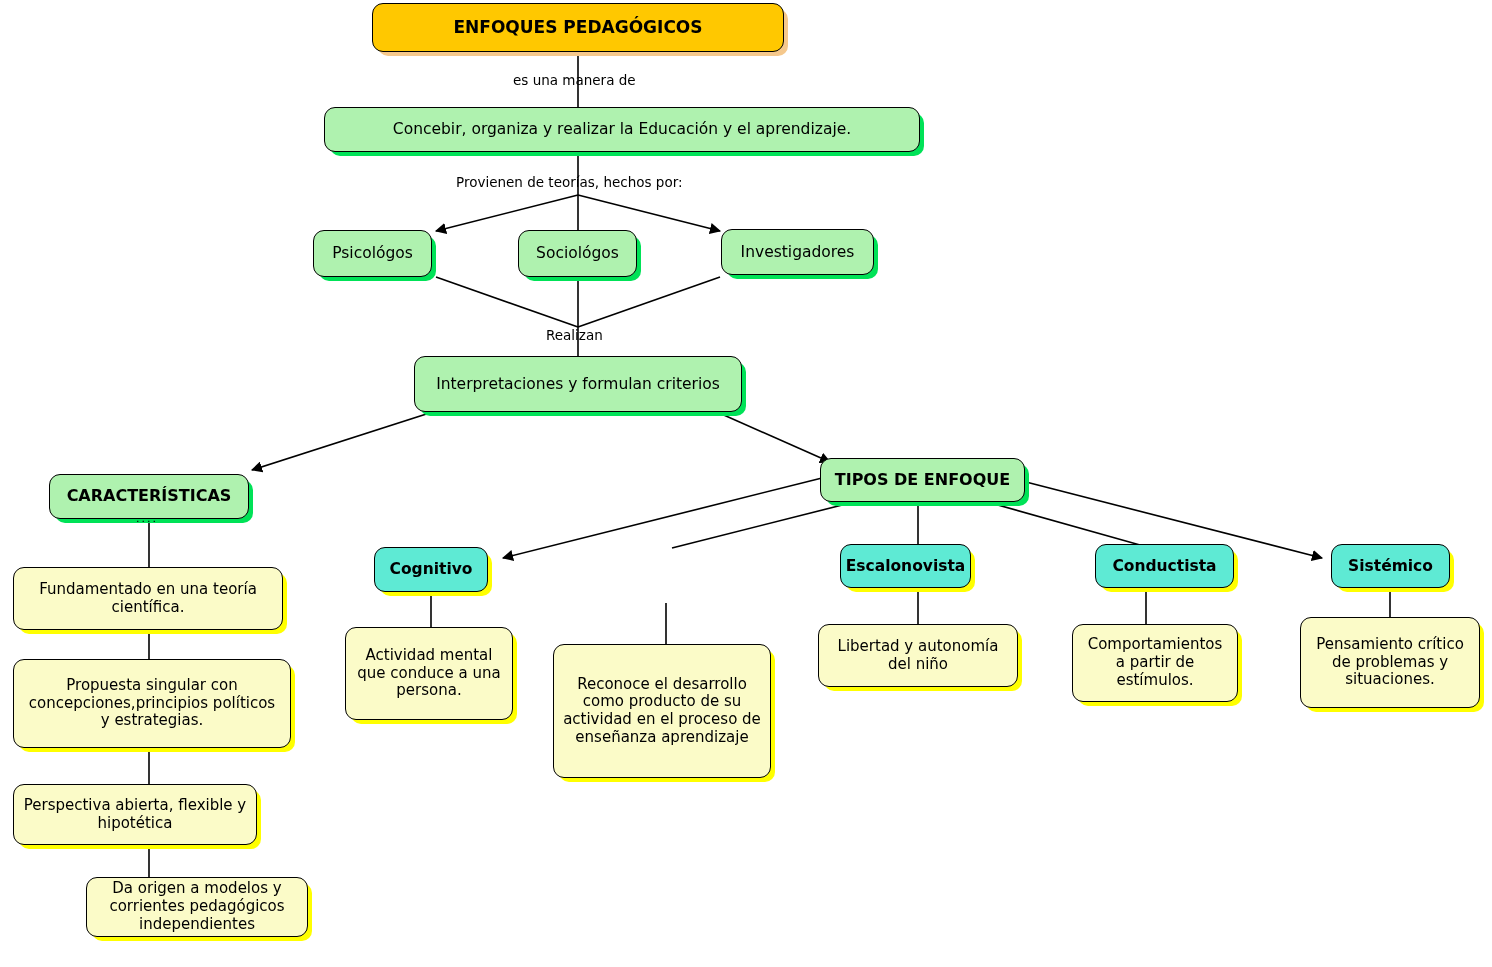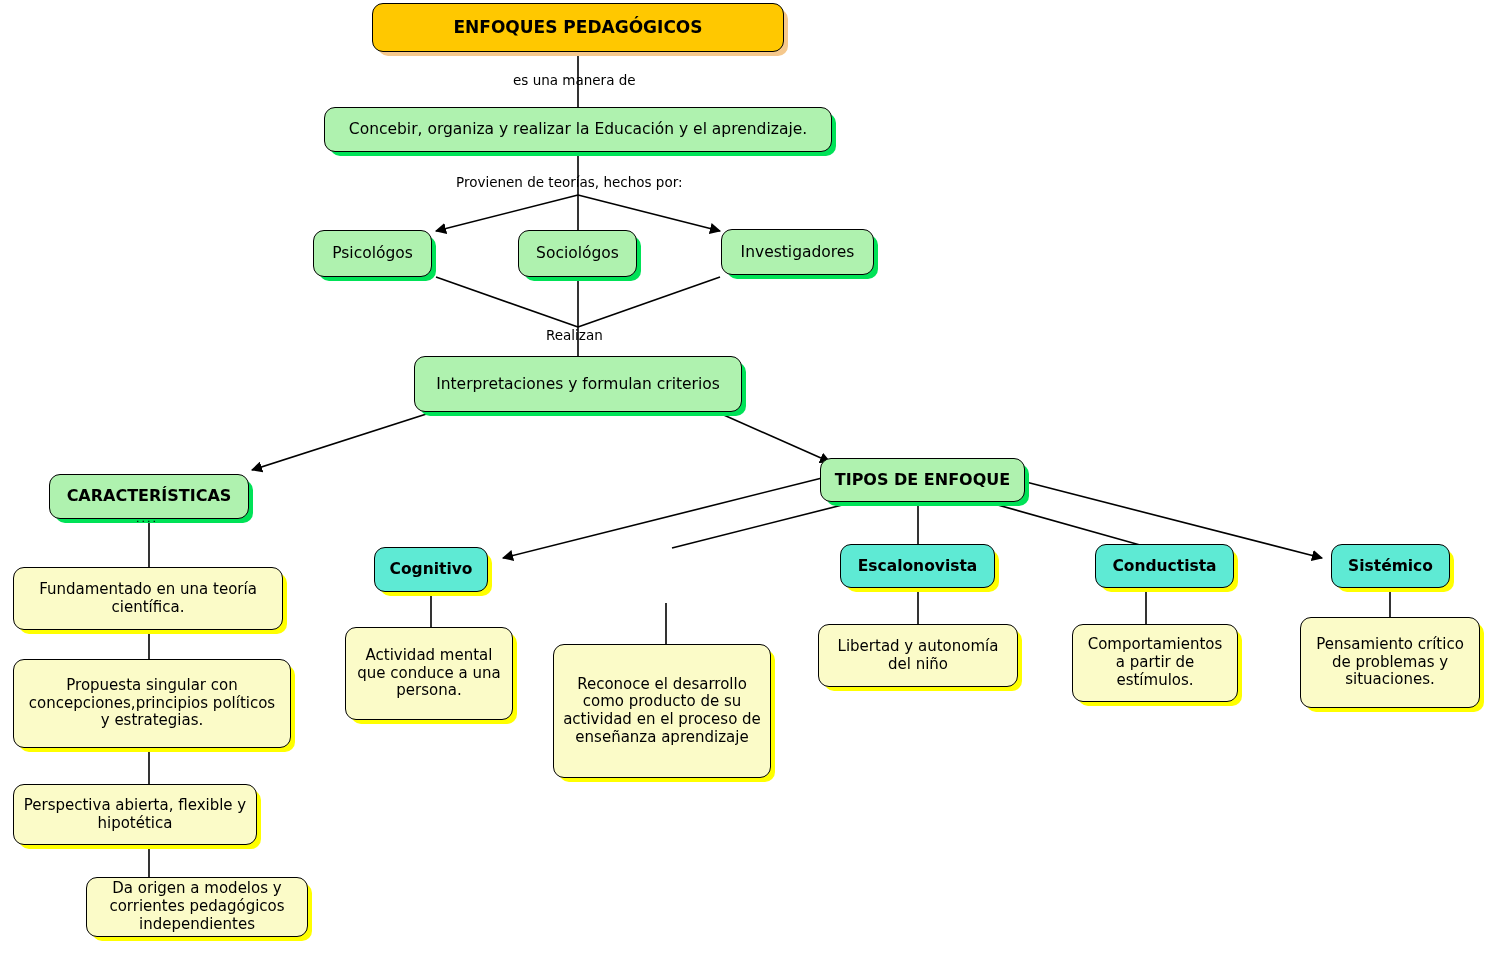--- a/index.html
+++ b/index.html
@@ -109,21 +109,21 @@
       <line x1="918" y1="588" x2="918" y2="625"></line>
       <line x1="1146" y1="588" x2="1146" y2="625"></line>
       <line x1="1390" y1="588" x2="1390" y2="618"></line>
     </g>
   </svg>
 
   <div class="node n-orange bold" style="left:372px; top:3px; width:412px; height:49px; font-size:17px;">ENFOQUES PEDAGÓGICOS</div>
 
   <div class="label" style="left:513px; top:72px;">es una manera de</div>
 
-  <div class="node n-green" style="left:324px; top:107px; width:508px; height:45px; font-size:15.5px;">Concebir, organiza y realizar la Educación y el aprendizaje.</div>
+  <div class="node n-green" style="left:324px; top:107px; width:596px; height:45px; font-size:15.5px;">Concebir, organiza y realizar la Educación y el aprendizaje.</div>
 
   <div class="label" style="left:456px; top:174px;">Provienen de teorías, hechos por:</div>
 
   <div class="node n-green" style="left:313px; top:230px; width:119px; height:47px; font-size:15.5px;">Psicológos</div>
 
   <div class="node n-green" style="left:518px; top:230px; width:119px; height:47px; font-size:15.5px;">Sociológos</div>
 
   <div class="node n-green" style="left:721px; top:229px; width:153px; height:46px; font-size:15.5px;">Investigadores</div>
 
   <div class="label" style="left:546px; top:327px;">Realizan</div>
@@ -142,21 +142,21 @@
 
   <div class="node n-yellow" style="left:38px; top:877px; width:222px; height:60px; font-size:15px;margin-left:48px;">Da origen a modelos y corrientes pedagógicos independientes</div>
 
   <div class="node n-green bold" style="left:820px; top:458px; width:205px; height:44px; font-size:16px;">TIPOS DE ENFOQUE</div>
 
   <div class="node n-yellow-bold bold" style="left:374px; top:547px; width:114px; height:45px; font-size:15.5px;">Cognitivo</div>
   <div class="node n-yellow" style="left:345px; top:627px; width:168px; height:93px; font-size:15px;">Actividad mental que conduce a una persona.</div>
 
   <div class="node n-yellow" style="left:553px; top:644px; width:218px; height:134px; font-size:15px;">Reconoce el desarrollo como producto de su actividad en el proceso de enseñanza aprendizaje</div>
 
-  <div class="node n-yellow-bold bold" style="left:840px; top:544px; width:155px; height:44px; font-size:15.5px;">Escalonovista</div>
+  <div class="node n-yellow-bold bold" style="left:840px; top:544px; width:131px; height:44px; font-size:15.5px;">Escalonovista</div>
   <div class="node n-yellow" style="left:818px; top:624px; width:200px; height:63px; font-size:15px;">Libertad y autonomía del niño</div>
 
   <div class="node n-yellow-bold bold" style="left:1076px; top:544px; width:139px; height:44px; font-size:15.5px;margin-left:19px;">Conductista</div>
   <div class="node n-yellow" style="left:1072px; top:624px; width:166px; height:78px; font-size:15px;">Comportamientos a partir de estímulos.</div>
 
   <div class="node n-yellow-bold bold" style="left:1331px; top:544px; width:119px; height:44px; font-size:15.5px;">Sistémico</div>
   <div class="node n-yellow" style="left:1300px; top:617px; width:180px; height:91px; font-size:15px;">Pensamiento crítico de problemas y situaciones.</div>
 
 </div>
 

